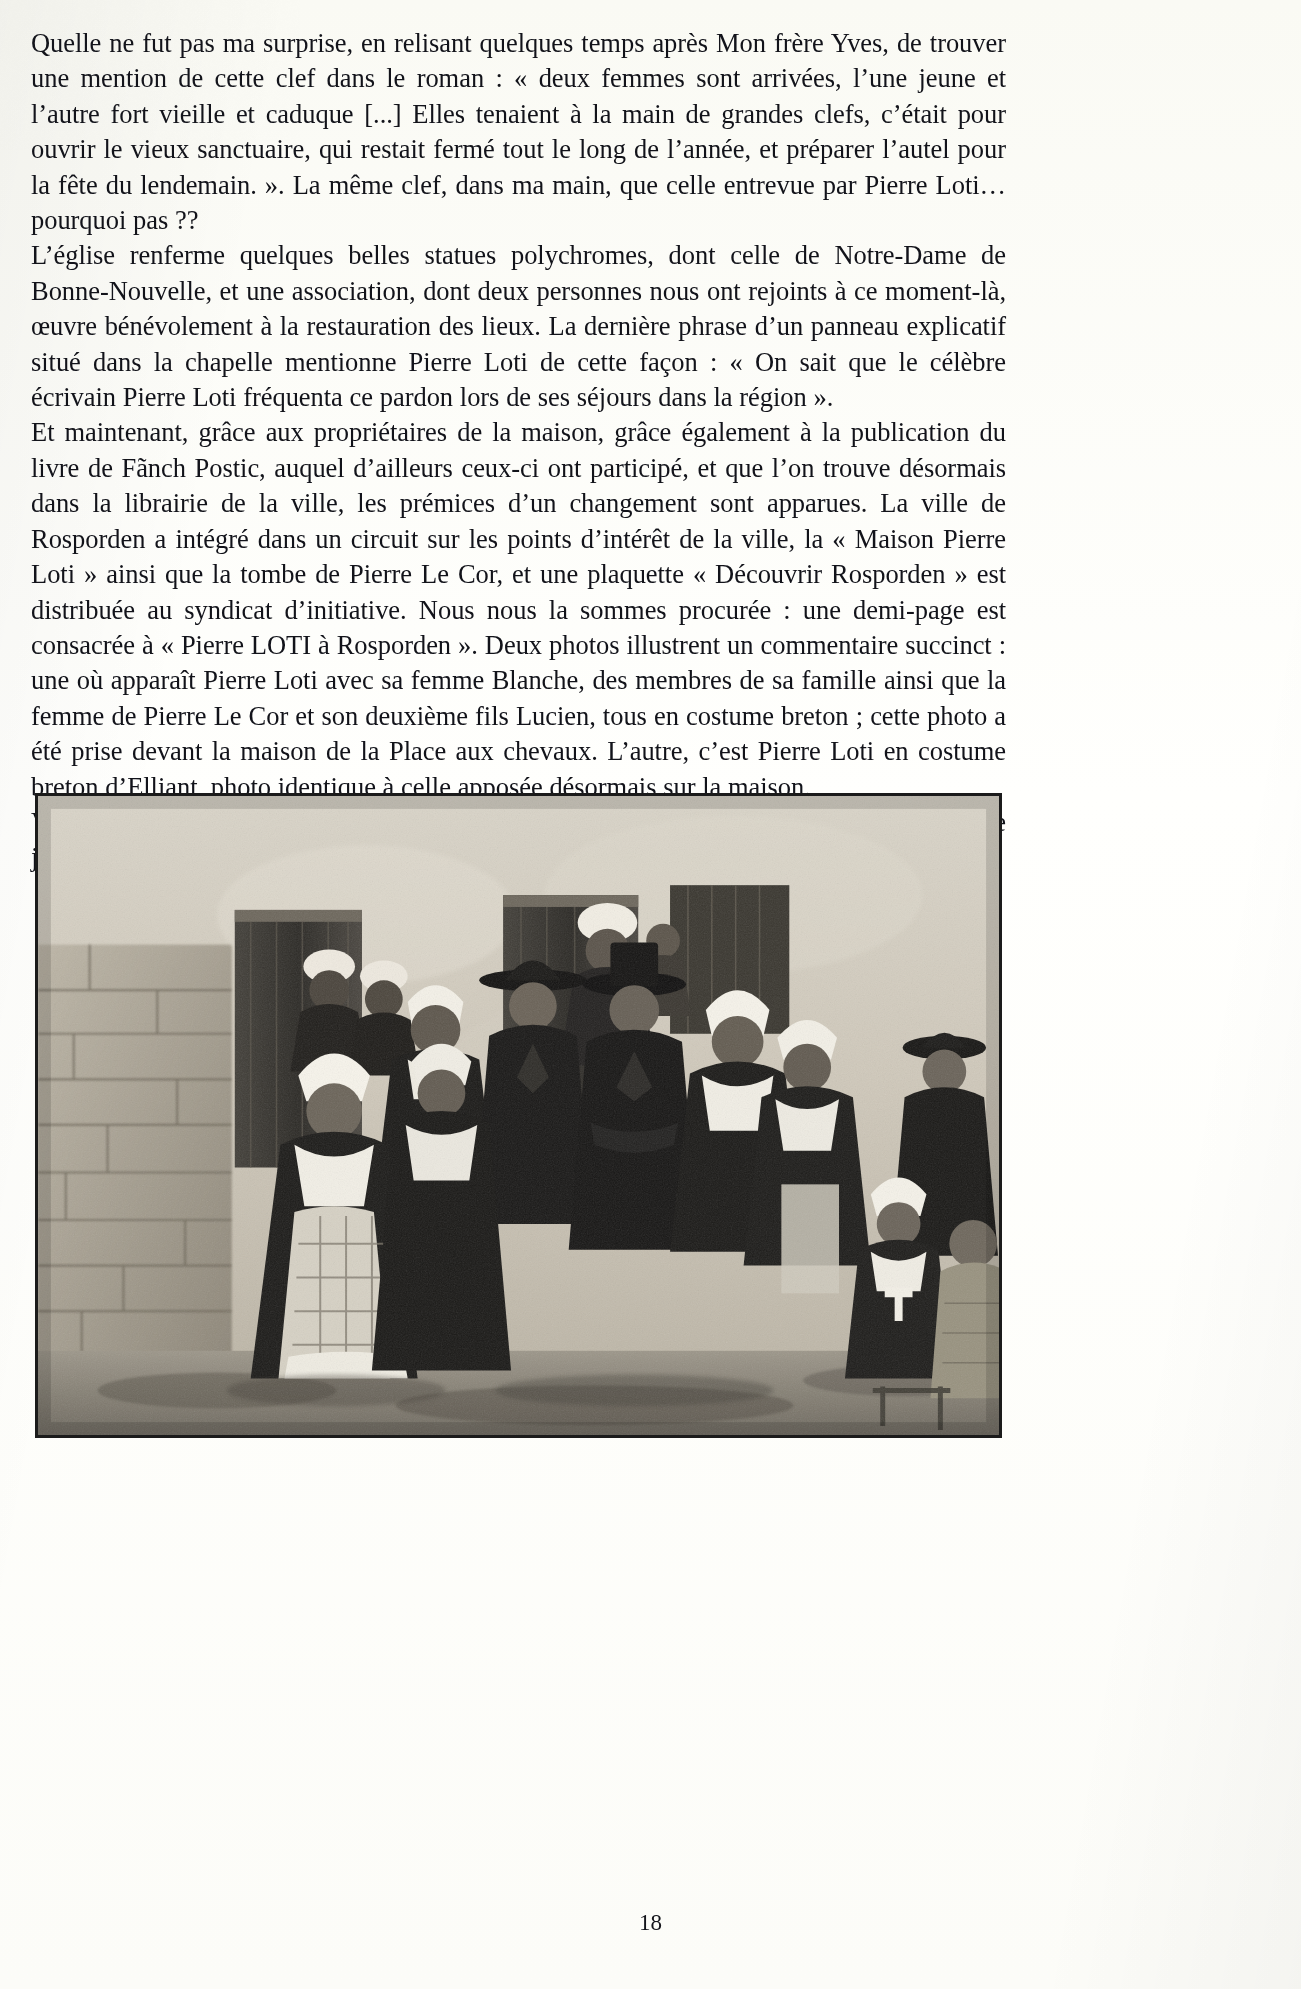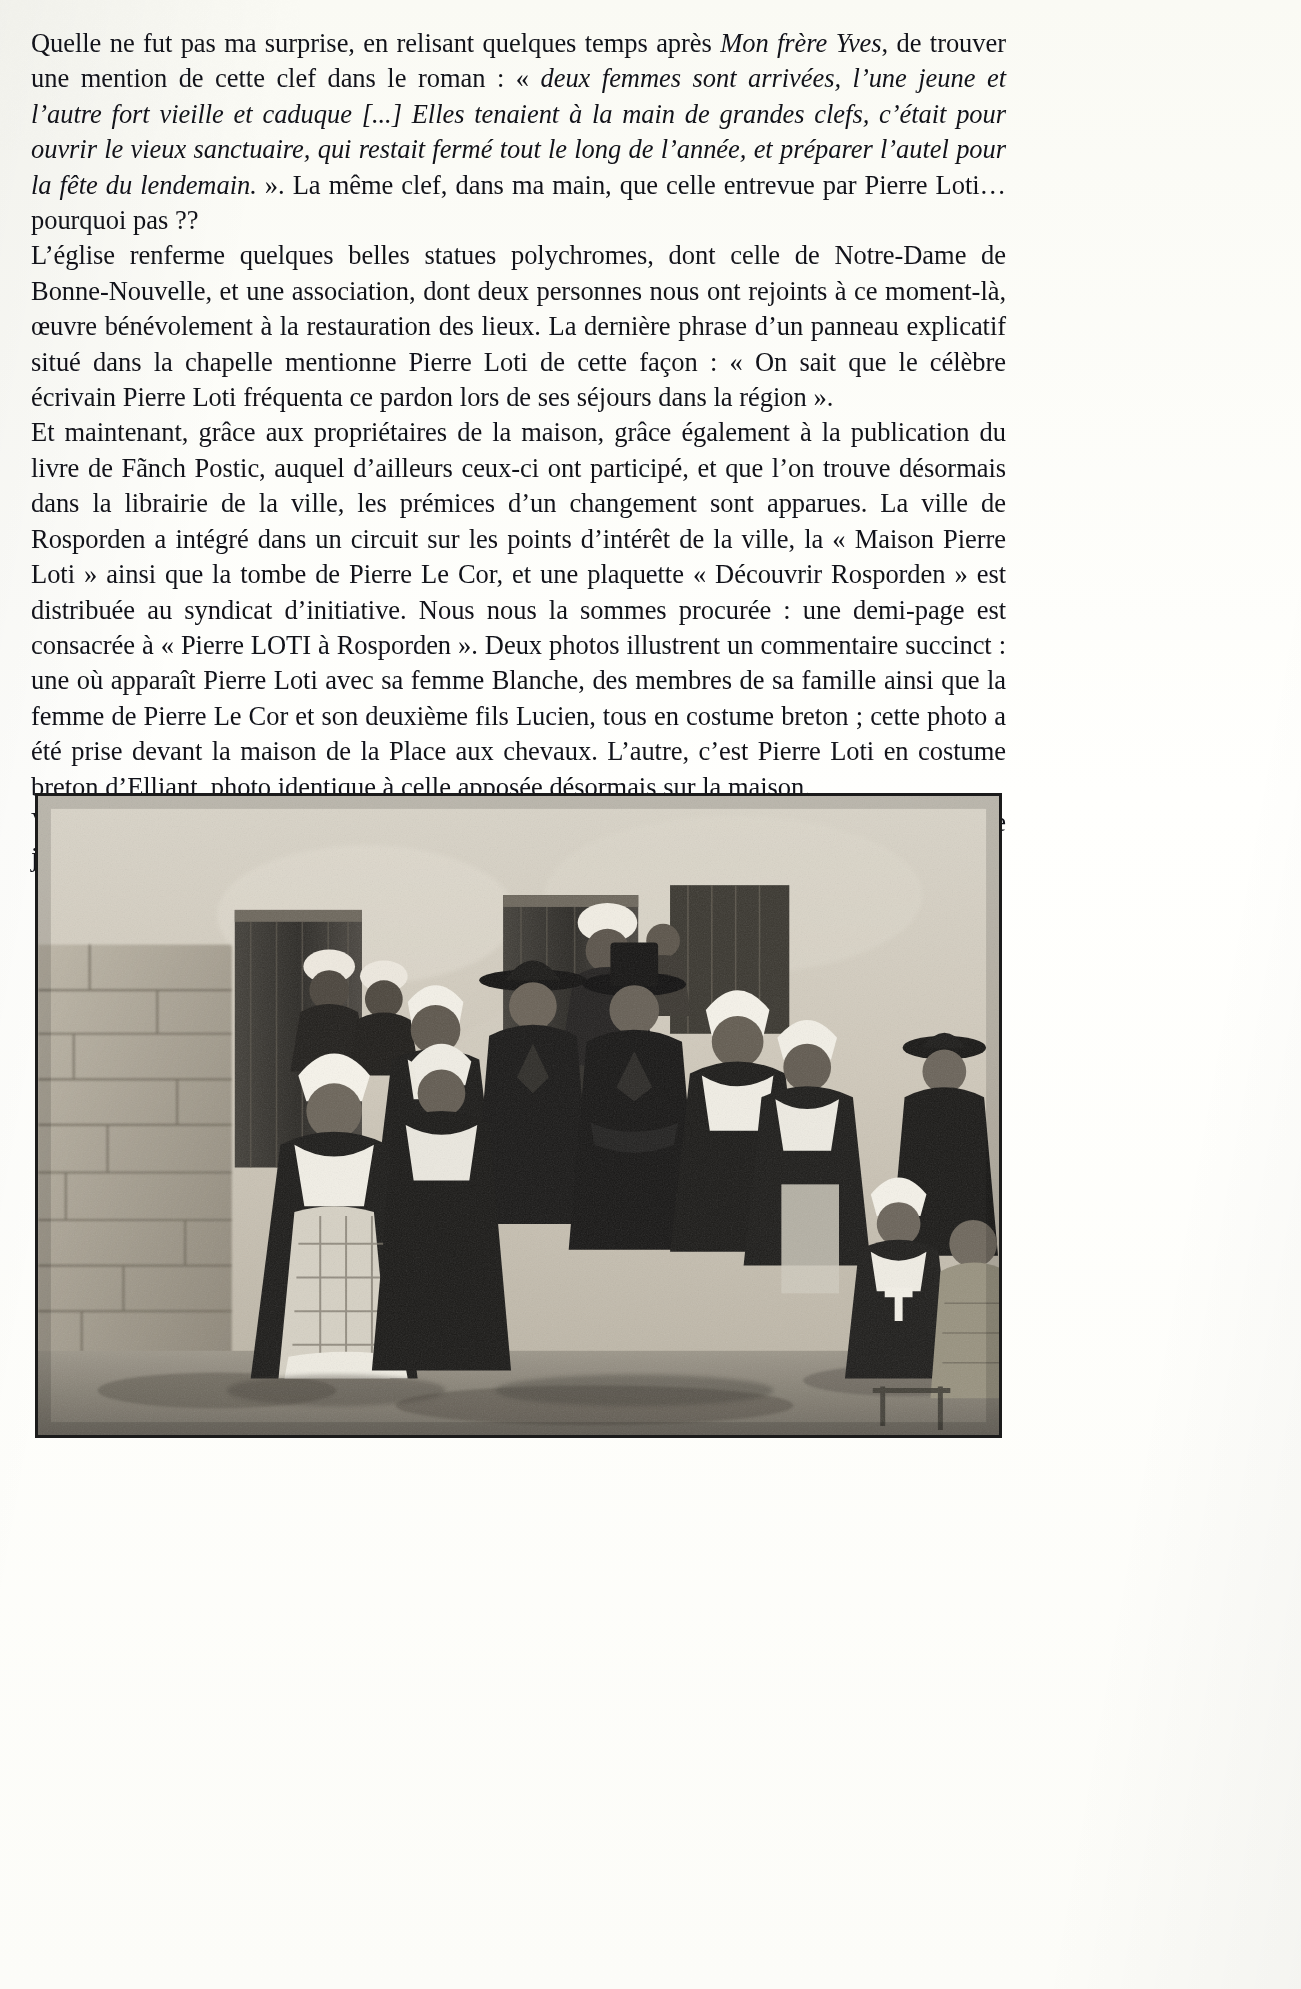--- a/index.html
+++ b/index.html
@@ -42,21 +42,20 @@
     margin: 0 0 0px 0;
     font-size: 26.5px;
     line-height: 35.4px;
     text-align: justify;
     text-justify: inter-word;
     letter-spacing: -0.05px;
     word-spacing: 0.2px;
   }
 
   .it {
-    font-style: italic;
   }
 
   
   .photo-frame {
     position: absolute;
     left: 35px;
     top: 793px;
     width: 967px;
     height: 645px;
     border: 3px solid #1b1b1b;
@@ -313,20 +312,21 @@
           <ellipse cx="600" cy="600" rx="140" ry="16" fill="#3a3730"></ellipse>
         </g>
 
         <rect x="0" y="0" width="967" height="645" filter="url(#grain)" opacity="0.5"></rect>
 
         <rect x="0" y="0" width="967" height="645" fill="none" stroke="#00000022" stroke-width="26"></rect>
       </svg>
     </div>
   </figure>
 
+  <div class="page-number">18</div>
 
   <svg class="speckle">
     <filter id="sp">
       <feTurbulence type="fractalNoise" baseFrequency="1.2" numOctaves="2"></feTurbulence>
       <feColorMatrix type="saturate" values="0"></feColorMatrix>
       <feComponentTransfer>
           <feFuncA type="linear" slope="0.06"></feFuncA>
         </feComponentTransfer>
     </filter>
     <rect width="100%" height="100%" filter="url(#sp)"></rect>

